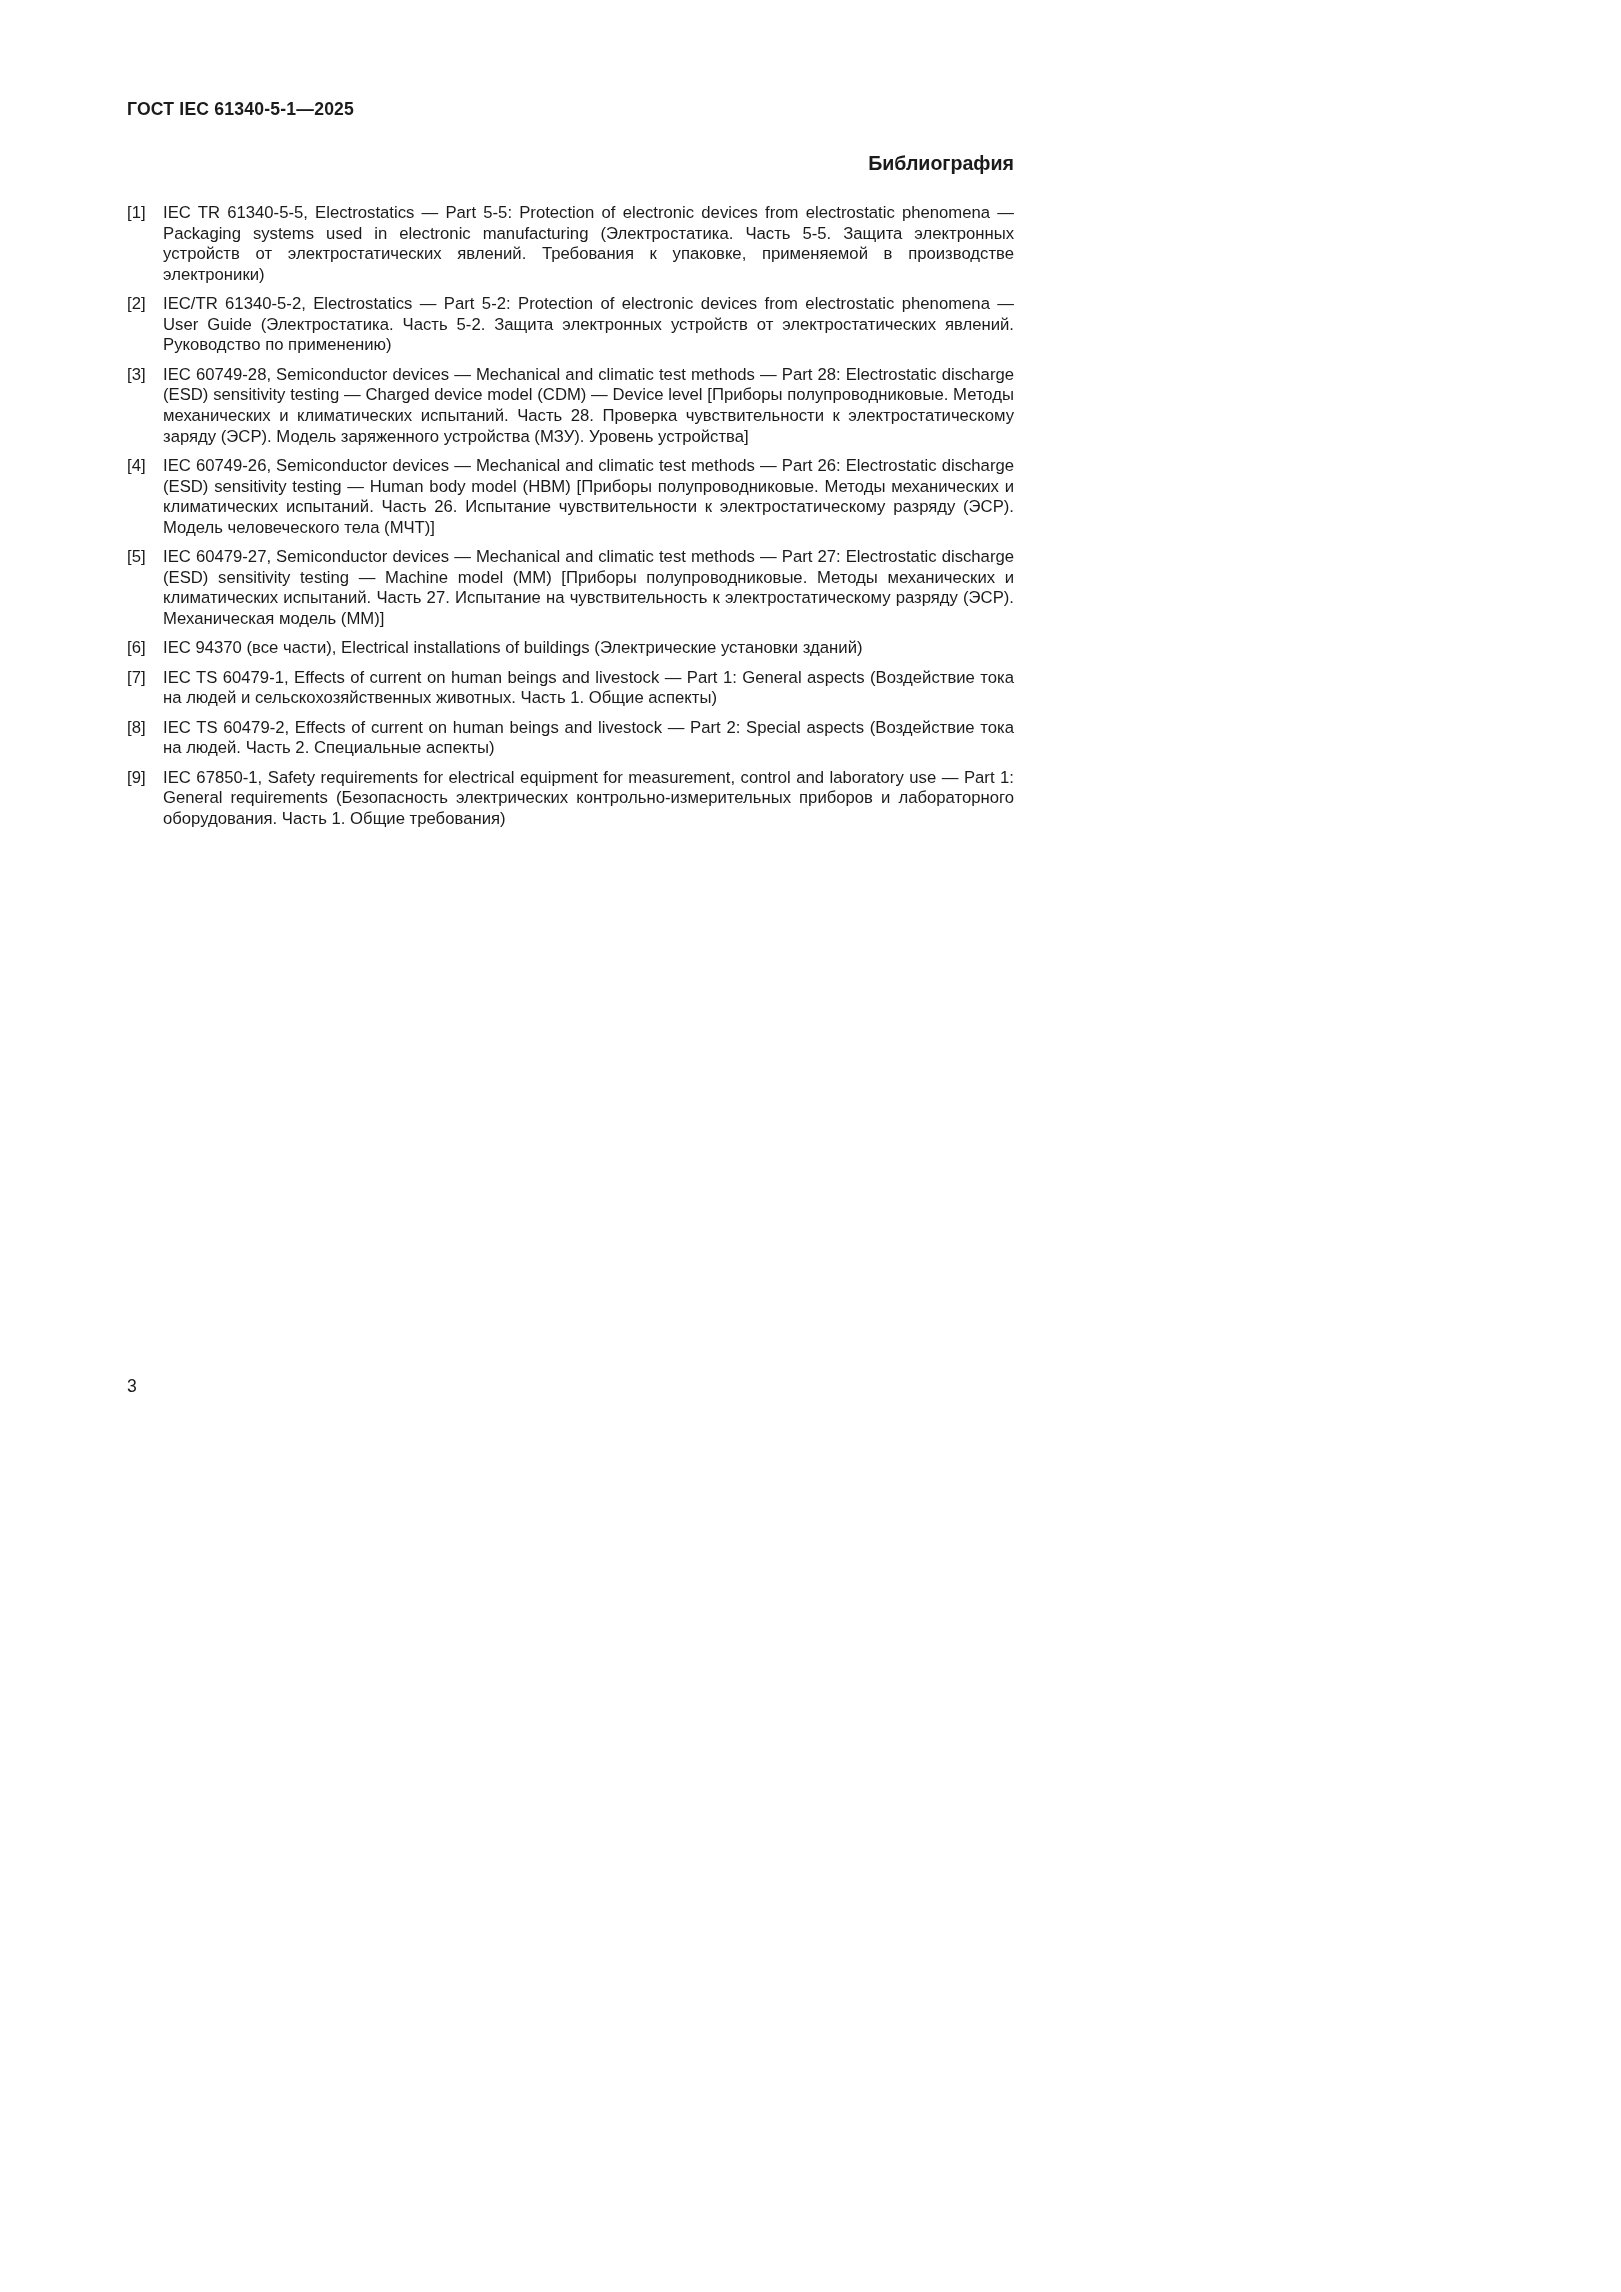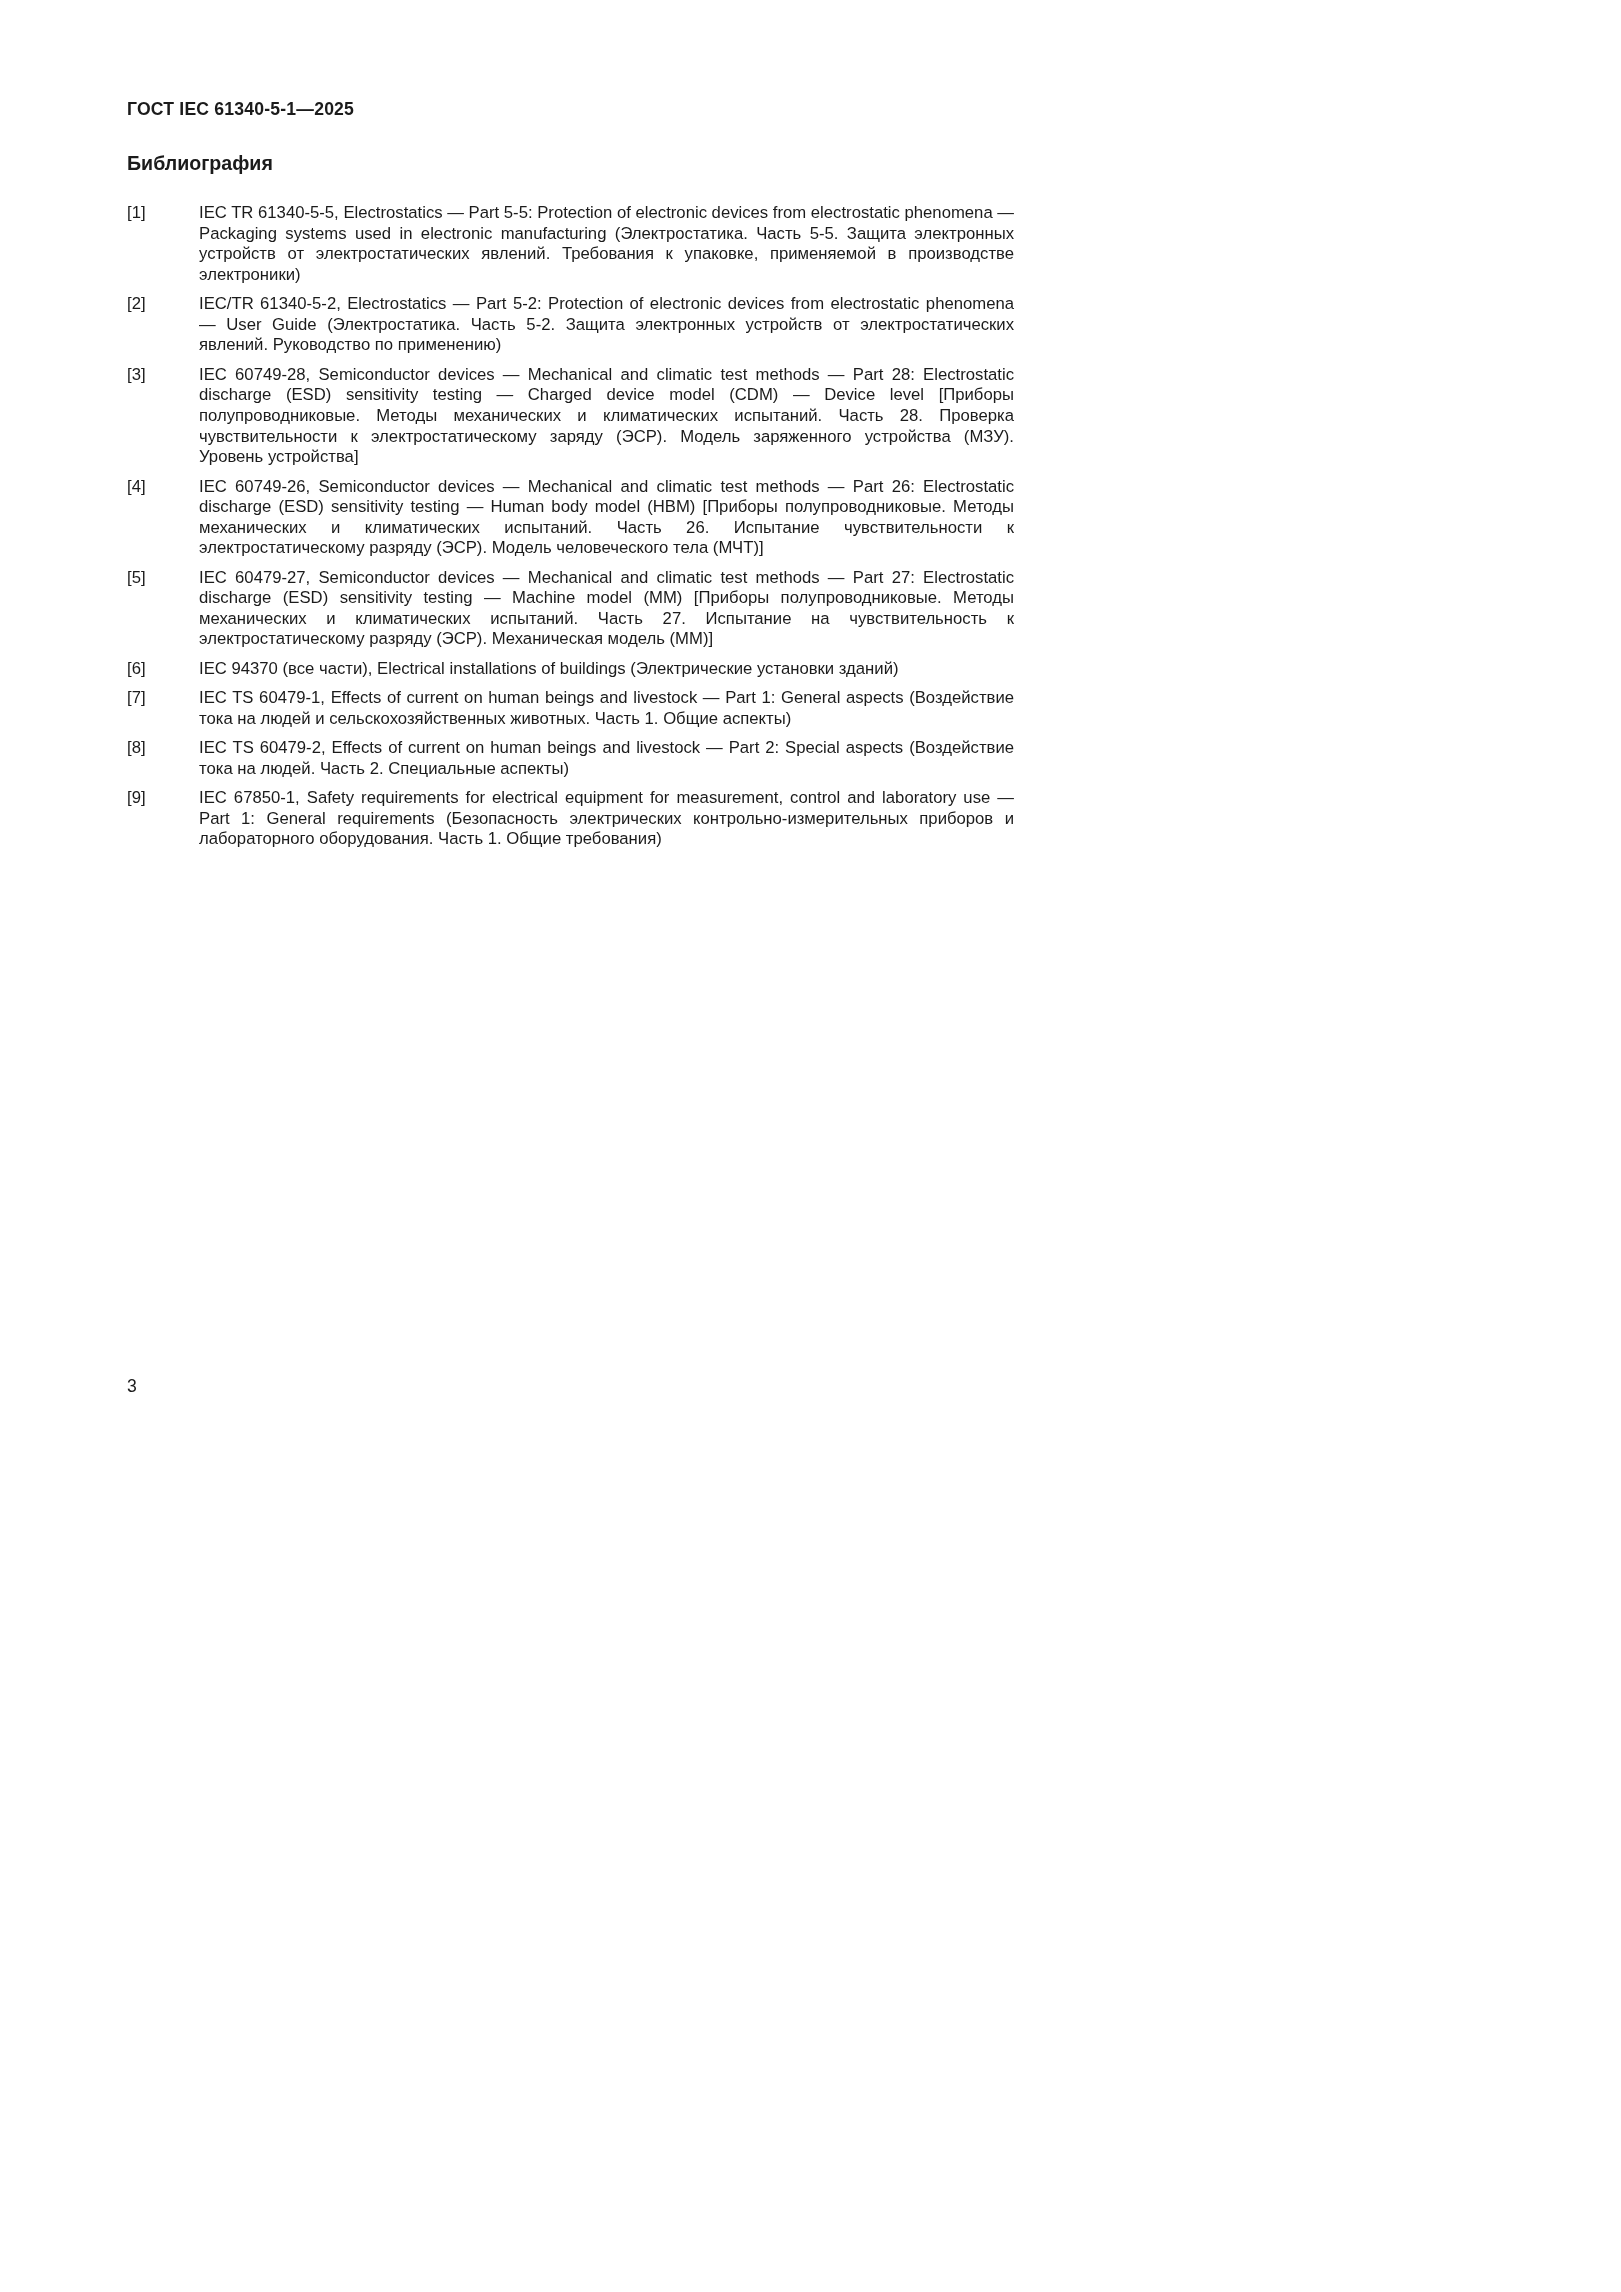--- a/index.html
+++ b/index.html
@@ -18,41 +18,40 @@
     padding: 99px 607px 0 127px;
     background: #ffffff;
   }
   .doc-header {
     font-size: 17.6px;
     font-weight: bold;
     letter-spacing: 0.2px;
   }
   .doc-title {
     margin-top: 32px;
-    text-align: left;
+    text-align: right;
     font-size: 19.6px;
     font-weight: bold;
   }
   .ref-list {
     margin-top: 28px;
   }
   .ref-item {
     display: flex;
     margin-bottom: 8.8px;
     font-size: 16.7px;
     line-height: 20.6px;
   }
   .ref-num {
     width: 36px;
     flex-shrink: 0;
   }
   .ref-text {
     flex: 1;
     text-align: justify;
-    margin-left: 36px;
   }
   .page-number {
     position: absolute;
     left: 127px;
     top: 1376px;
     font-size: 17.6px;
   }
 </style>
 </head>
 <body>

